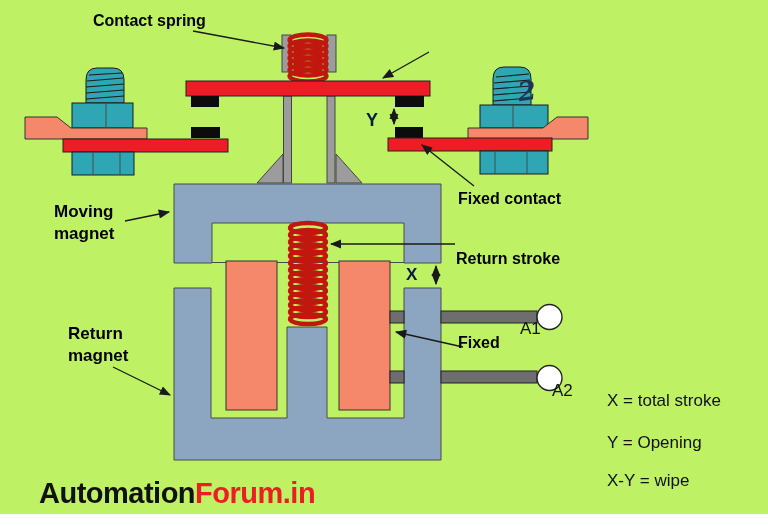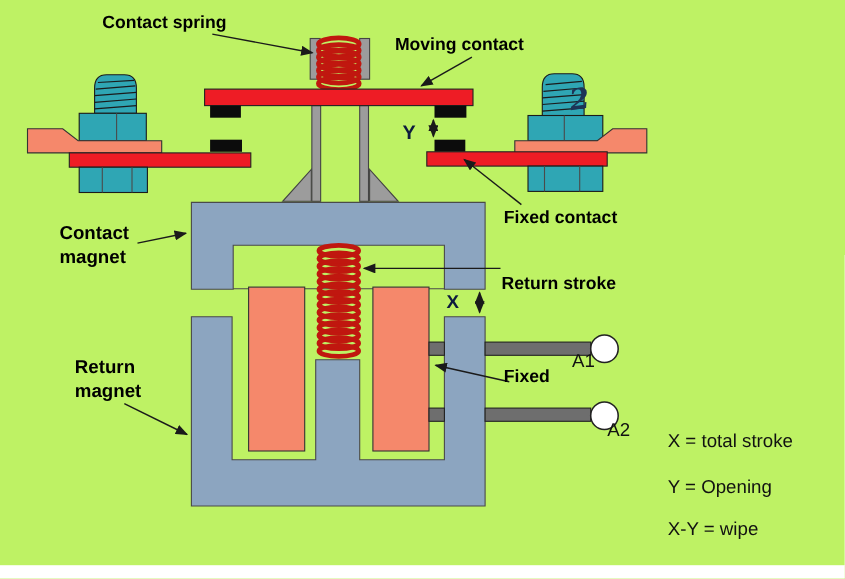--- a/index.html
+++ b/index.html
@@ -133,25 +133,24 @@
     <path class="arrow" marker-end="url(#ah)" d="M125,221 L169,212"></path>
     <path class="arrow" marker-end="url(#ah)" d="M455,244 L331,244"></path>
     <path class="arrow" marker-end="url(#ah)" d="M113,367 L170,395"></path>
     <path class="arrow" marker-end="url(#ah)" d="M463,347 L396,332"></path>
 
     <path class="arrow" marker-start="url(#ah)" marker-end="url(#ah)" d="M394,109 L394,124"></path>
     <path class="arrow" marker-start="url(#ah)" marker-end="url(#ah)" d="M436,266 L436,284"></path>
   </svg>
 
   <div class="lbl" style="left:93px;top:12px">Contact spring</div>
-  <div class="lbl" style="left:359px;top:32px">Moving contact</div>
   <div class="lbl" style="left:458px;top:190px">Fixed contact</div>
 
   <div class="lbl2" style="left:54px;top:201px">
-    <div>Contact</div>
+    <div>Moving</div>
     <div>magnet</div>
   </div>
   <div class="lbl2" style="left:68px;top:323px">
     <div>Return</div>
     <div>magnet</div>
   </div>
 
   <div class="lbl" style="left:456px;top:250px">Return stroke</div>
   <div class="lbl" style="left:458px;top:334px">Fixed</div>
 
@@ -160,14 +159,17 @@
 
   <div class="plain" style="left:520px;top:319px">A1</div>
   <div class="plain" style="left:552px;top:381px">A2</div>
 
   <div class="legend-line" style="top:391px">X = total stroke</div>
   <div class="legend-line" style="top:471px">X-Y = wipe</div>
   <div class="legend-line" style="top:433px">Y = Opening</div>
 
   <div id="bolt-mark">2</div>
 
+  <div id="branding">
+    <span class="black">Automation</span><span class="red">Forum.in</span>
+  </div>
 
 </div>
 
 </body></html>

